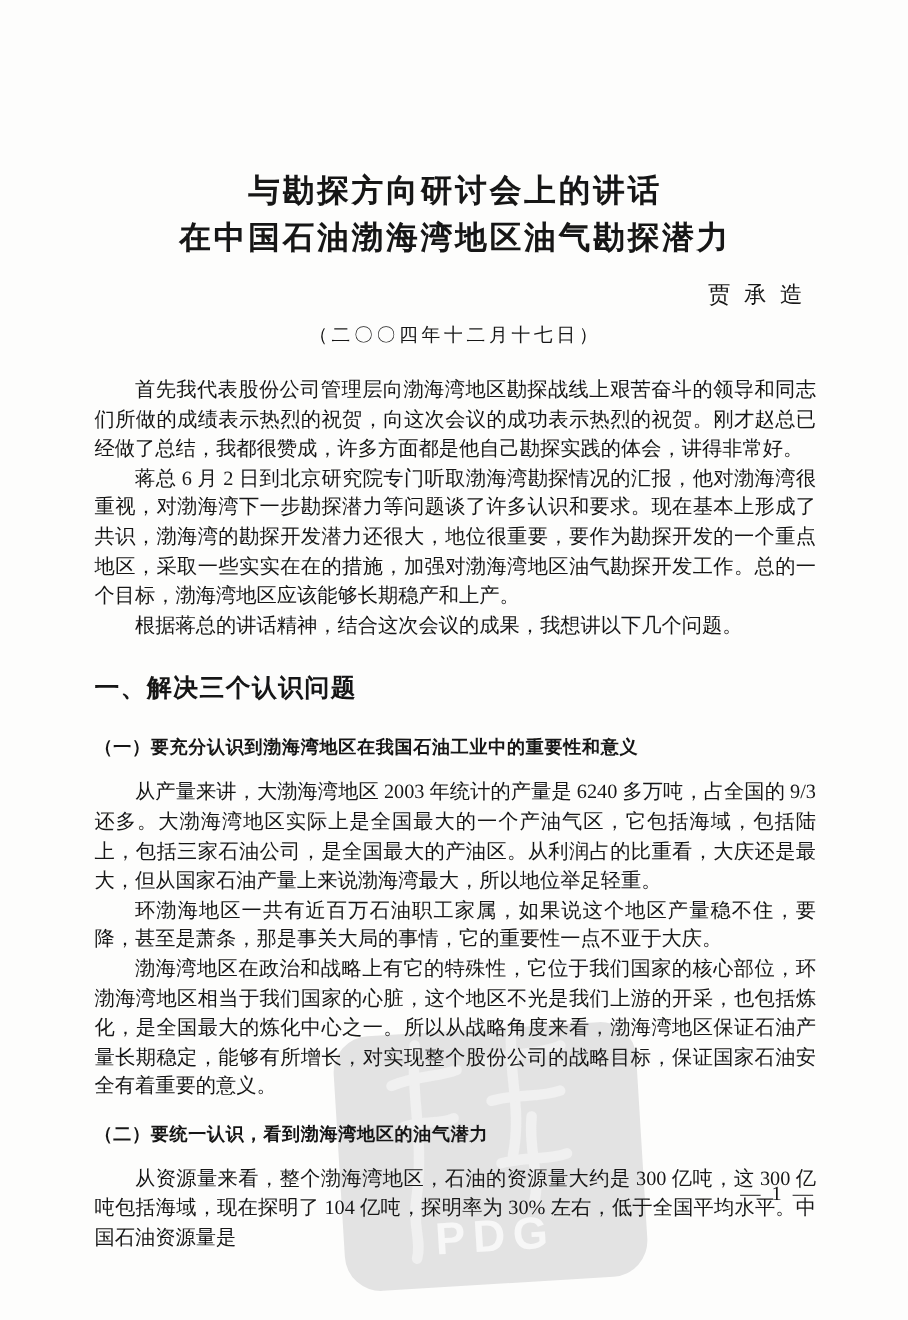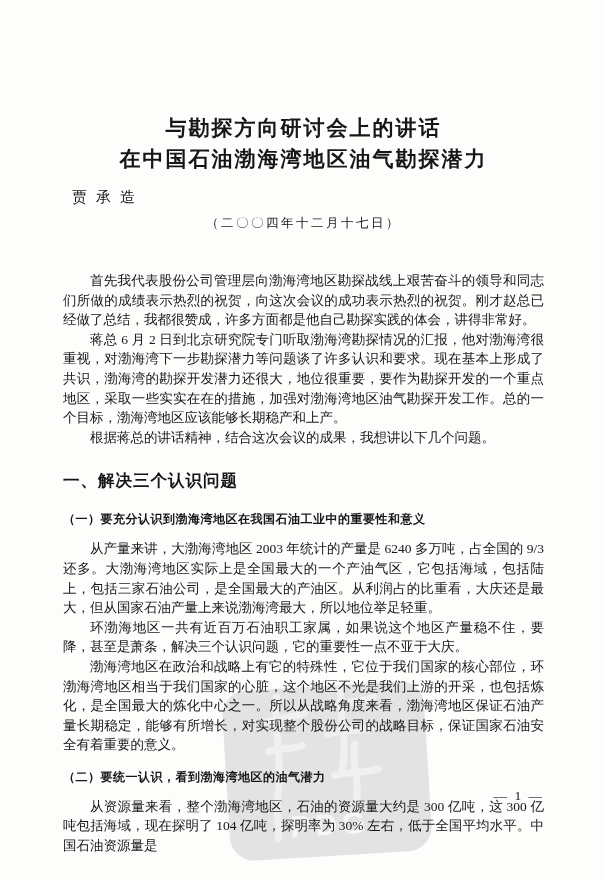--- a/index.html
+++ b/index.html
@@ -59,36 +59,36 @@
   .doc-title {
     text-align: center;
     font-family: "Liberation Sans", sans-serif;
     font-weight: bold;
     font-size: 21px;
     line-height: 31px;
     letter-spacing: 2px;
     margin: 0;
   }
   .author {
-    text-align: left;
+    text-align: right;
     margin-top: 13px;
     font-size: 15px;
     line-height: 20px;
     letter-spacing: 9px;
     text-indent: 9px;
   }
   .pub-date {
     text-align: center;
     margin-top: 7px;
     font-size: 12.5px;
     line-height: 18px;
     letter-spacing: 2.5px;
   }
   .body-text {
-    margin-top: 39px;
+    margin-top: 18px;
   }
   .para {
     margin: 0;
     font-size: 13.5px;
     line-height: 19.6px;
     text-align: justify;
     text-indent: 2em;
   }
   .heading-1 {
     margin: 21px 0 16px 0;
@@ -146,21 +146,21 @@
     <div class="author">贾承造</div>
     <div class="pub-date">（二〇〇四年十二月十七日）</div>
 
     <div class="body-text">
       <p class="para">首先我代表股份公司管理层向渤海湾地区勘探战线上艰苦奋斗的领导和同志们所做的成绩表示热烈的祝贺，向这次会议的成功表示热烈的祝贺。刚才赵总已经做了总结，我都很赞成，许多方面都是他自己勘探实践的体会，讲得非常好。</p>
       <p class="para">蒋总 6 月 2 日到北京研究院专门听取渤海湾勘探情况的汇报，他对渤海湾很重视，对渤海湾下一步勘探潜力等问题谈了许多认识和要求。现在基本上形成了共识，渤海湾的勘探开发潜力还很大，地位很重要，要作为勘探开发的一个重点地区，采取一些实实在在的措施，加强对渤海湾地区油气勘探开发工作。总的一个目标，渤海湾地区应该能够长期稳产和上产。</p>
       <p class="para">根据蒋总的讲话精神，结合这次会议的成果，我想讲以下几个问题。</p>
       <div class="heading-1">一、解决三个认识问题</div>
       <div class="heading-2">（一）要充分认识到渤海湾地区在我国石油工业中的重要性和意义</div>
       <p class="para">从产量来讲，大渤海湾地区 2003 年统计的产量是 6240 多万吨，占全国的 9/3 还多。大渤海湾地区实际上是全国最大的一个产油气区，它包括海域，包括陆上，包括三家石油公司，是全国最大的产油区。从利润占的比重看，大庆还是最大，但从国家石油产量上来说渤海湾最大，所以地位举足轻重。</p>
-      <p class="para">环渤海地区一共有近百万石油职工家属，如果说这个地区产量稳不住，要降，甚至是萧条，解决三个认识问题，它的重要性一点不亚于大庆。</p>
+      <p class="para">环渤海地区一共有近百万石油职工家属，如果说这个地区产量稳不住，要降，甚至是萧条，那是事关大局的事情，它的重要性一点不亚于大庆。</p>
       <p class="para">渤海湾地区在政治和战略上有它的特殊性，它位于我们国家的核心部位，环渤海湾地区相当于我们国家的心脏，这个地区不光是我们上游的开采，也包括炼化，是全国最大的炼化中心之一。所以从战略角度来看，渤海湾地区保证石油产量长期稳定，能够有所增长，对实现整个股份公司的战略目标，保证国家石油安全有着重要的意义。</p>
       <div class="heading-2">（二）要统一认识，看到渤海湾地区的油气潜力</div>
       <p class="para">从资源量来看，整个渤海湾地区，石油的资源量大约是 300 亿吨，这 300 亿吨包括海域，现在探明了 104 亿吨，探明率为 30% 左右，低于全国平均水平。中国石油资源量是</p>
     </div>
 
   </div>
 
   <div class="page-number">— 1 —</div>
 
 </div>

